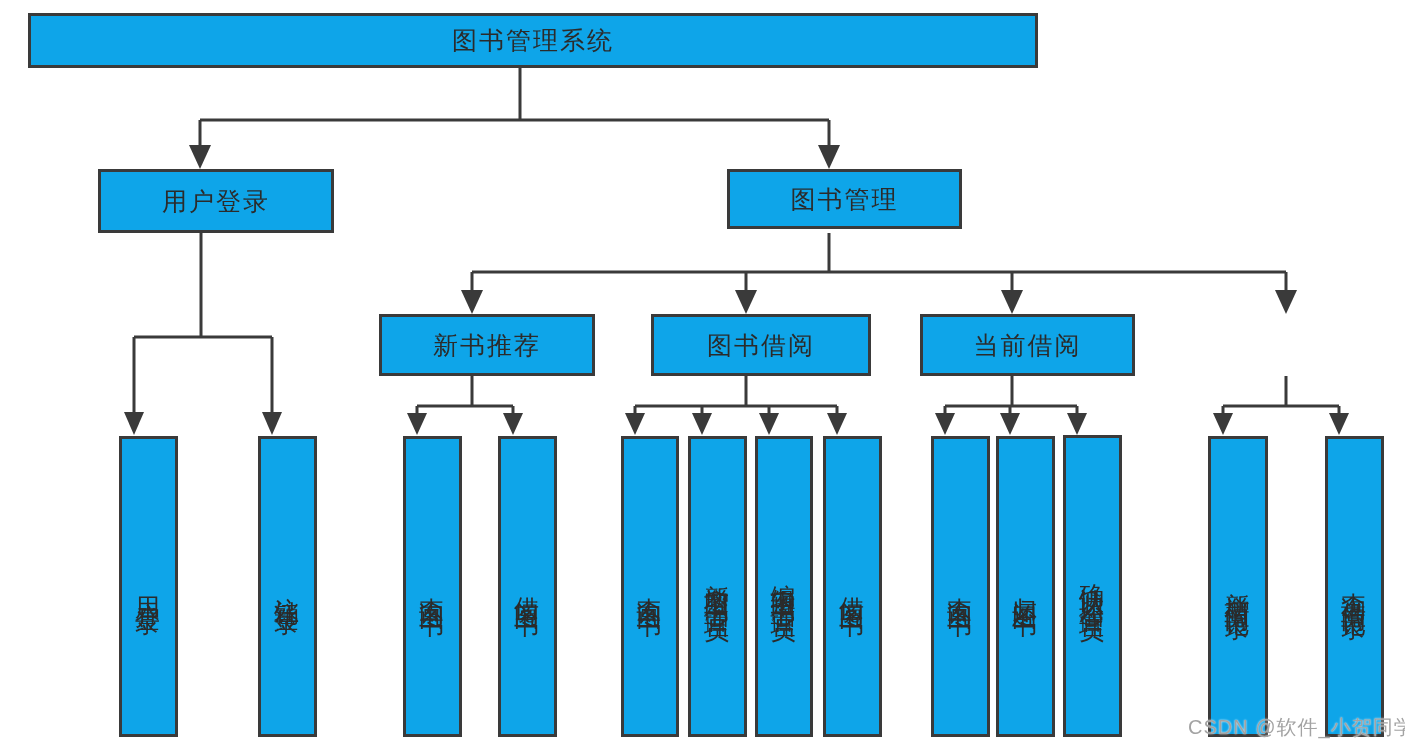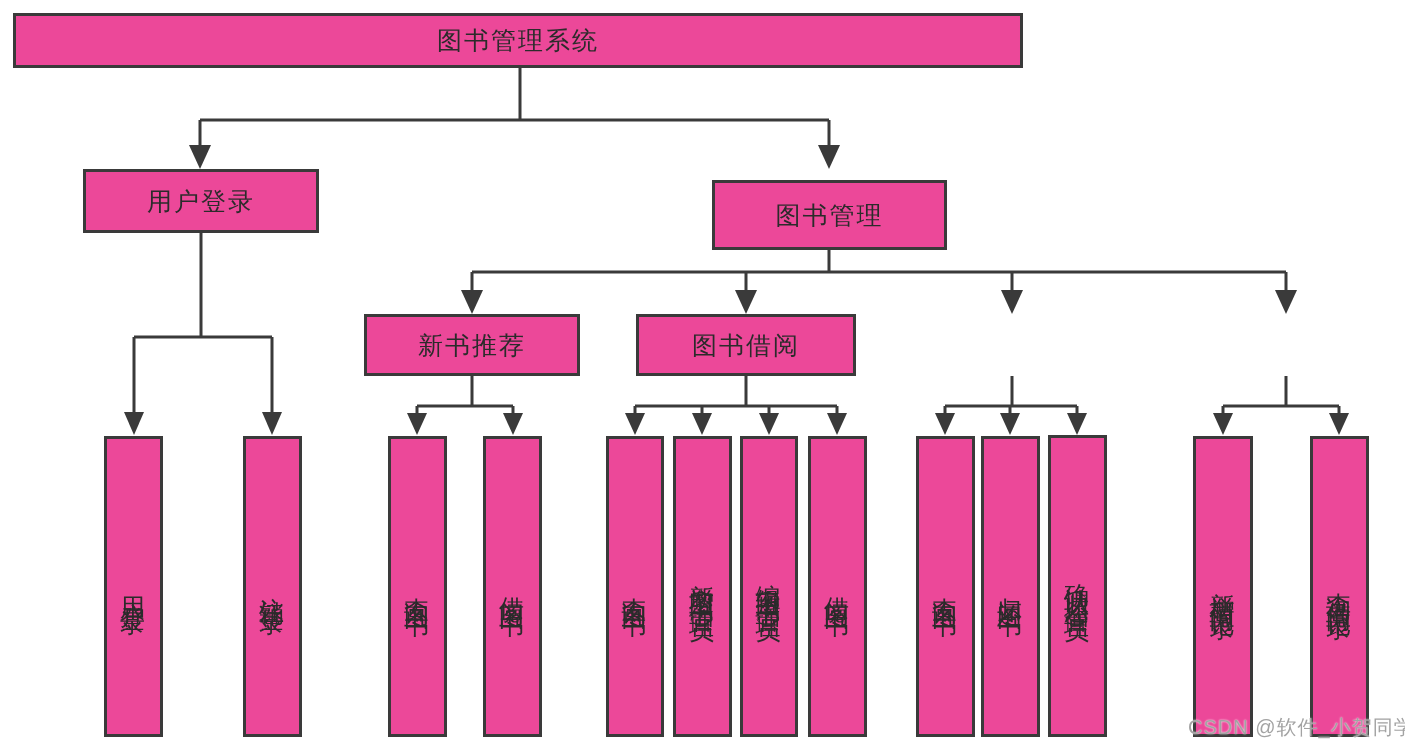--- a/index.html
+++ b/index.html
@@ -10,26 +10,27 @@
     font-family:"Liberation Sans","DejaVu Sans",sans-serif;
     overflow:hidden;
   }
   svg.connectors{
     position:absolute;left:0;top:0;width:1405px;height:747px;
     pointer-events:none;
   }
   .node{
     position:absolute;
     box-sizing:border-box;
-    background:#ec4899;
+    background:#0ea5e9;
     border:3px solid #3a3a3a;
     color:#2b2b2b;
     display:flex;align-items:center;justify-content:center;
     text-align:center;
     white-space:nowrap;
+    margin-left:15px;
   }
   .h{
     font-size:25px;
     letter-spacing:2px;
   }
   .v{
     writing-mode:vertical-rl;
     text-orientation:mixed;
     font-size:25px;
     letter-spacing:5px;
@@ -93,24 +94,25 @@
       <polygon points="1067,413 1087,413 1077,435"></polygon>
 
       <polygon points="1213,413 1233,413 1223,435"></polygon>
       <polygon points="1329,413 1349,413 1339,435"></polygon>
     </g>
   </svg>
 
   <div class="node h" style="left:13px;top:13px;width:1010px;height:55px">图书管理系统</div>
 
   <div class="node h" style="left:83px;top:169px;width:236px;height:64px">用户登录</div>
-  <div class="node h" style="left:712px;top:180px;width:235px;height:70px">图书管理</div>
+  <div class="node h" style="left:712px;top:169px;width:235px;height:60px">图书管理</div>
 
   <div class="node h" style="left:636px;top:314px;width:220px;height:62px">图书借阅</div>
   <div class="node h" style="left:364px;top:314px;width:216px;height:62px">新书推荐</div>
+  <div class="node h" style="left:905px;top:314px;width:215px;height:62px">当前借阅</div>
 
   <div class="node v" style="left:104px;top:436px;width:59px;height:301px">用户登录</div>
   <div class="node v" style="left:243px;top:436px;width:59px;height:301px">注销登录</div>
 
   <div class="node v" style="left:388px;top:436px;width:59px;height:301px">查询图书</div>
   <div class="node v" style="left:483px;top:436px;width:59px;height:301px">借阅图书</div>
 
   <div class="node v" style="left:606px;top:436px;width:58px;height:301px">查询图书</div>
   <div class="node v" style="left:673px;top:436px;width:59px;height:301px">新增图书（管理员）</div>
   <div class="node v" style="left:740px;top:436px;width:58px;height:301px">编辑图书（管理员）</div>

